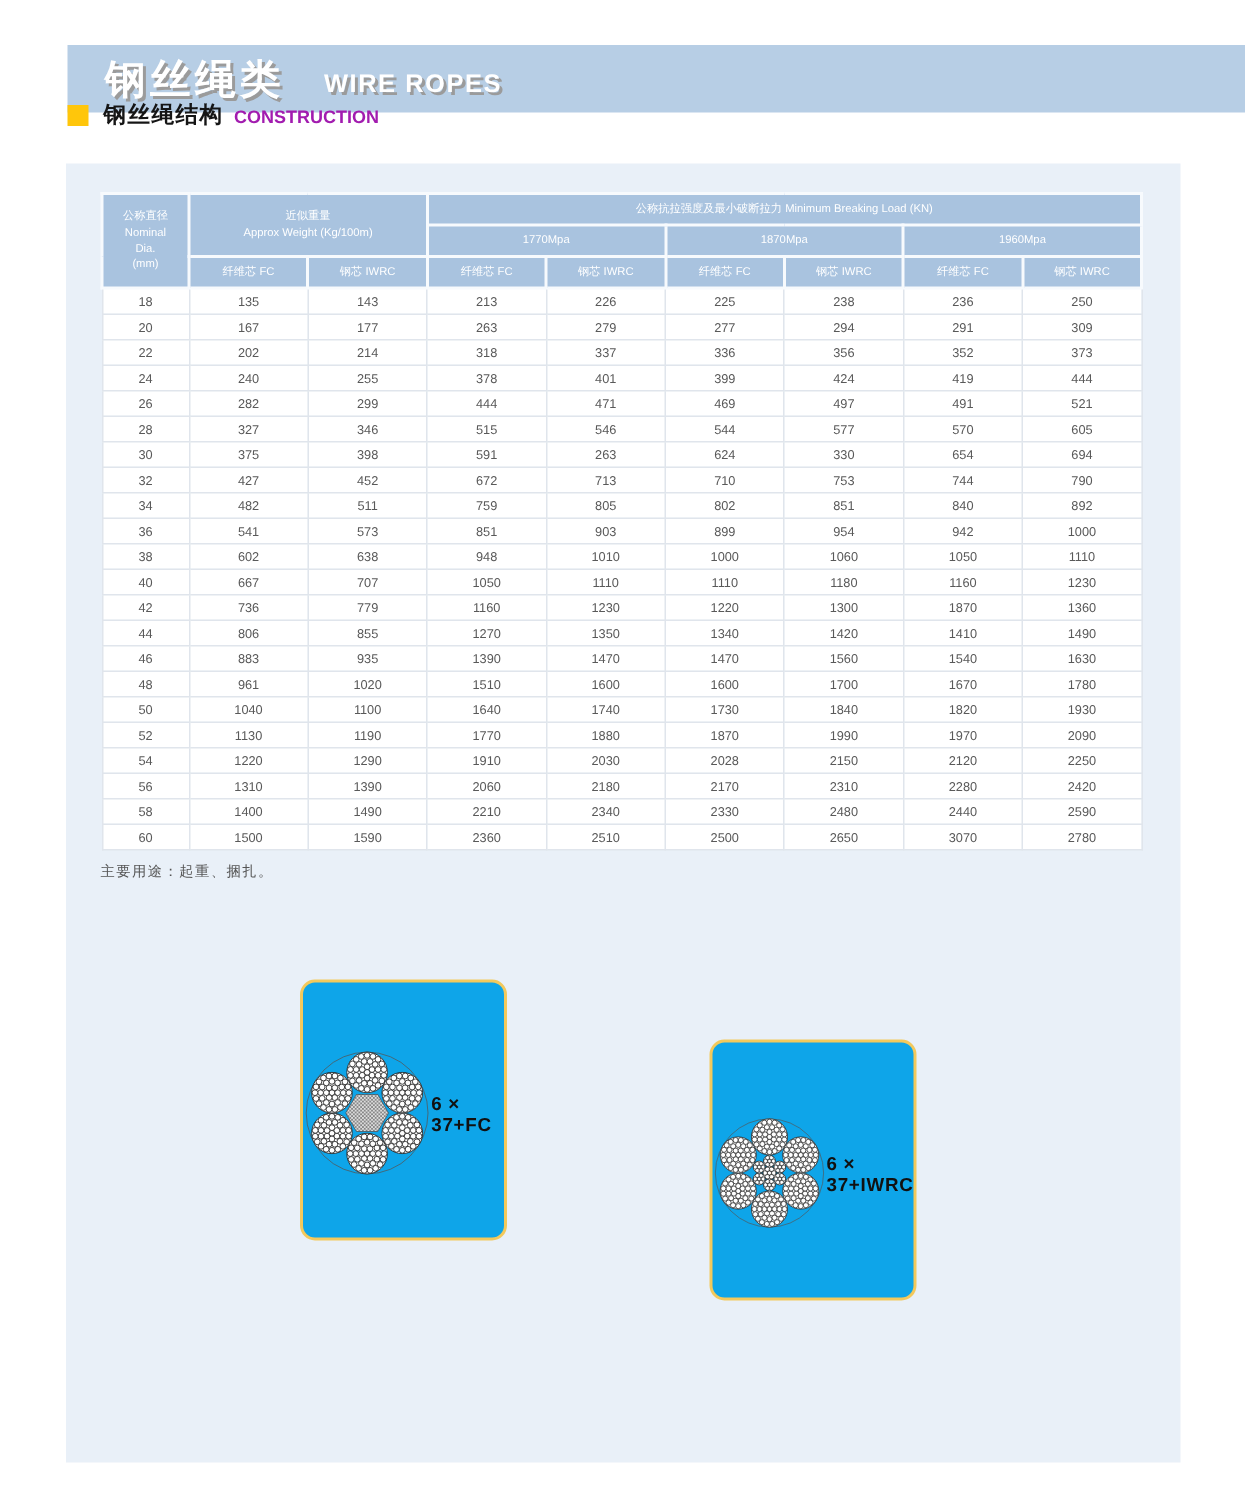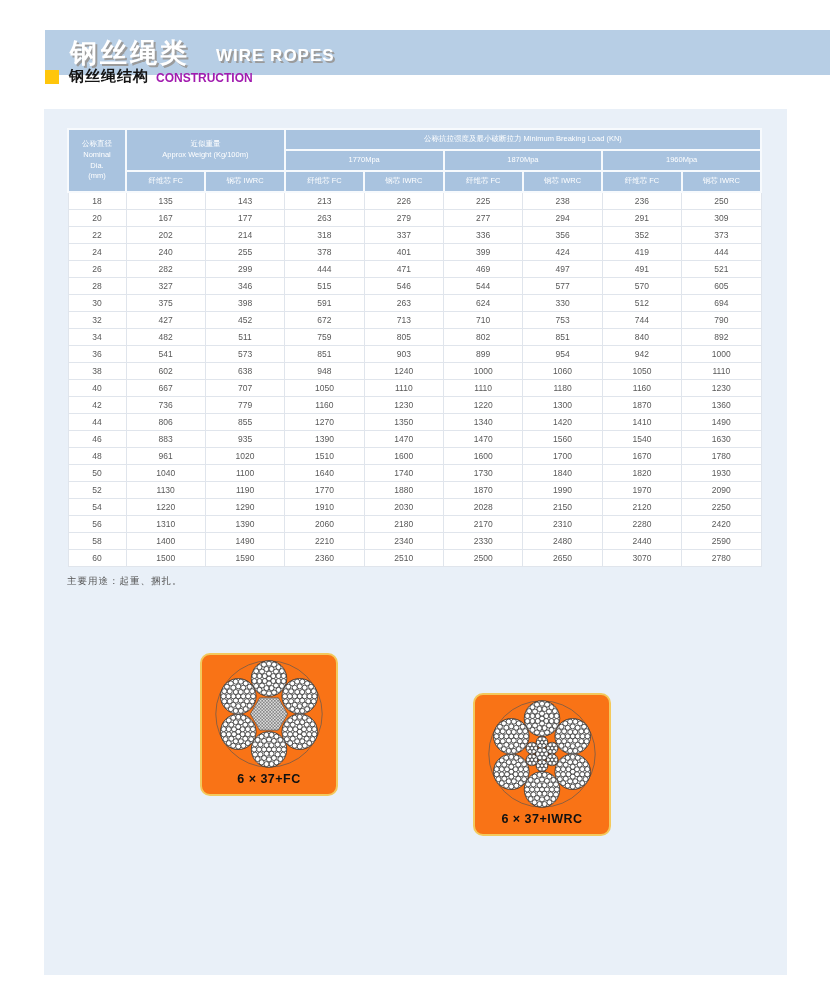--- a/index.html
+++ b/index.html
@@ -27,23 +27,23 @@
     font-size:7.5px; text-align:center; vertical-align:middle;
     border:2px solid #f7fafd; line-height:1.45; padding:1px 0; }
   table.spec thead tr { height:21px; }
   table.spec tbody td { background:#ffffff; color:#595959; font-size:8.5px;
     text-align:center; vertical-align:middle; height:17px;
     border:1px solid #e0e5ec; padding:0; }
 
   .note { position:absolute; left:23px; top:466px; font-size:9.5px; color:#555;
     letter-spacing:1px; }
 
-  .diagram-box { position:absolute; top:544px; width:138px; height:143px;
-    background:#f97316; border:2px solid #f3c95c; border-radius:10px;
-    display:flex; flex-direction:column; align-items:center; padding-top:3px; }
+  .diagram-box { position:absolute; top:544px; width:138px; height:174px;
+    background:#0ea5e9; border:2px solid #f3c95c; border-radius:10px;
+    display:flex; flex-direction:row; align-items:center; padding-top:3px; }
   .diagram-box.fc   { left:156px; }
   .diagram-box.iwrc { left:429px;margin-top:40px; }
   .diagram-box svg { width:112px; height:112px; display:block; }
   .diagram-label { font-size:12.5px; font-weight:bold; color:#111; margin-top:2px;
     letter-spacing:0.5px; }
 </style>
 </head>
 <body>
 
 <div class="page">
@@ -171,21 +171,21 @@
             <td>605</td>
           </tr>
           <tr>
             <td>30</td>
             <td>375</td>
             <td>398</td>
             <td>591</td>
             <td>263</td>
             <td>624</td>
             <td>330</td>
-            <td>512</td>
+            <td>654</td>
             <td>694</td>
           </tr>
           <tr>
             <td>32</td>
             <td>427</td>
             <td>452</td>
             <td>672</td>
             <td>713</td>
             <td>710</td>
             <td>753</td>
@@ -212,21 +212,21 @@
             <td>899</td>
             <td>954</td>
             <td>942</td>
             <td>1000</td>
           </tr>
           <tr>
             <td>38</td>
             <td>602</td>
             <td>638</td>
             <td>948</td>
-            <td>1240</td>
+            <td>1010</td>
             <td>1000</td>
             <td>1060</td>
             <td>1050</td>
             <td>1110</td>
           </tr>
           <tr>
             <td>40</td>
             <td>667</td>
             <td>707</td>
             <td>1050</td>

